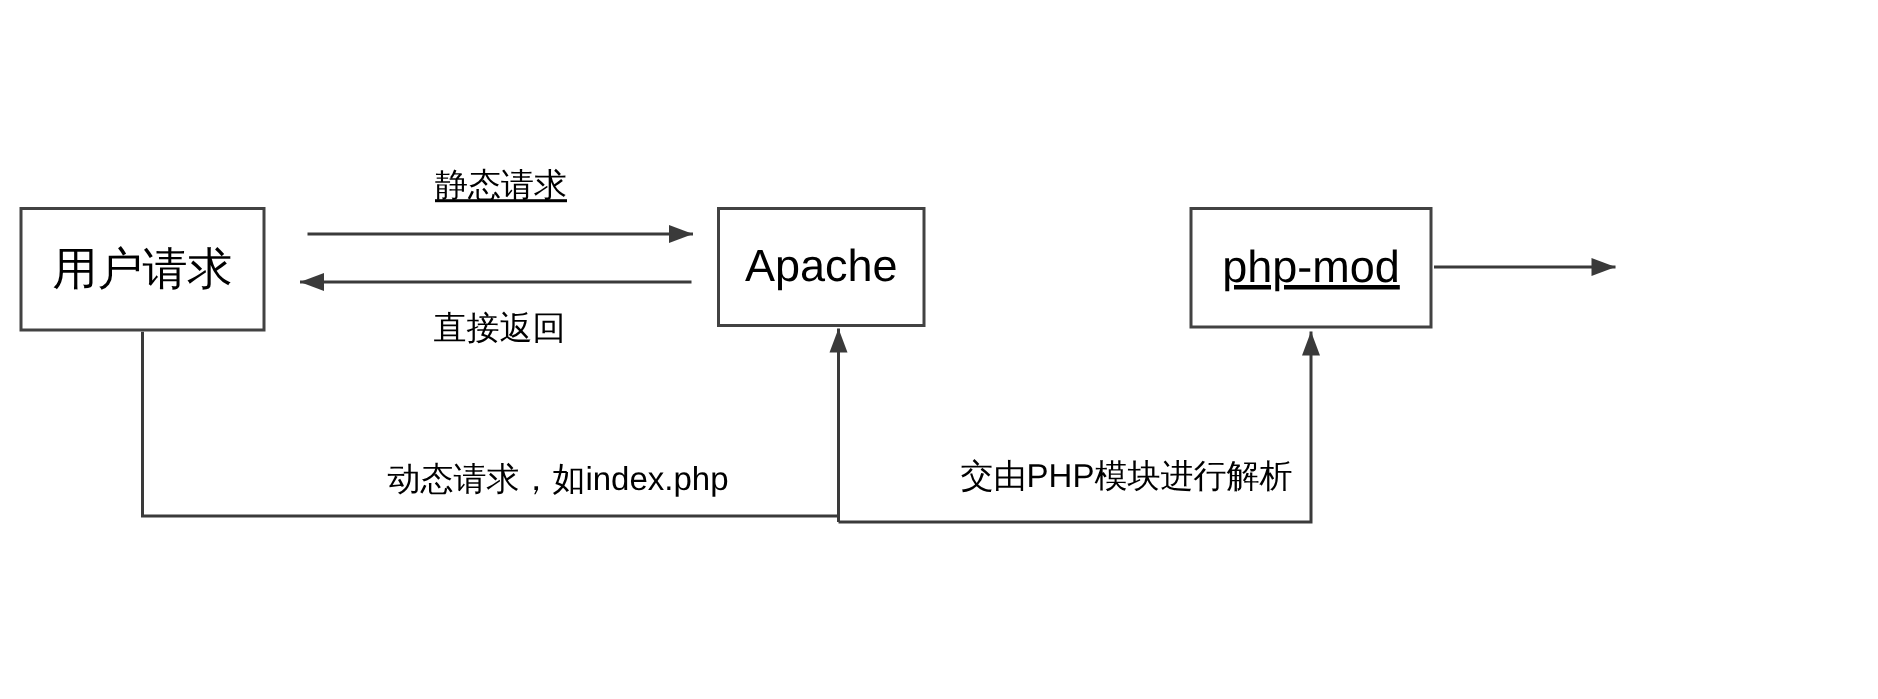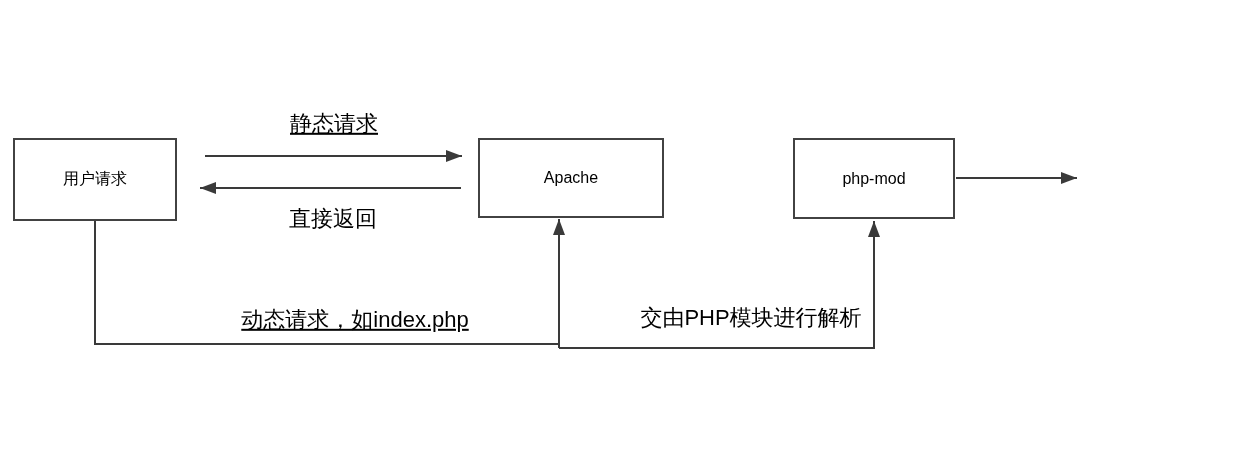--- a/index.html
+++ b/index.html
@@ -35,40 +35,40 @@
     fill: var(--line);
     stroke: none;
   }
   .node {
     position: absolute;
     border: 2px solid var(--box-border);
     background: var(--background);
     display: flex;
     align-items: center;
     justify-content: center;
-    font-size: 16px;
+    font-size: 30px;
     color: var(--text);
     white-space: nowrap;
   }
   .node-user-request { left: 13px;   top: 138px; width: 164px; height: 83px; }
-  .node-apache       { left: 478px;  top: 138px; width: 186px; height: 80px; }
-  .node-php-mod      { left: 793px;  top: 138px; width: 162px; height: 81px; }
+  .node-apache       { left: 478px;  top: 138px; width: 139px; height: 80px; }
+  .node-php-mod      { left: 793px;  top: 138px; width: 162px; height: 81px; text-decoration: underline; }
   .node-database     { left: 1079px; top: 138px; width: 163px; height: 81px; }
   .edge-label {
     position: absolute;
     transform: translate(-50%, -50%);
     font-size: 22px;
     color: var(--text);
     white-space: nowrap;
     background: var(--background);
     line-height: 1.2;
   }
   .label-static  { left: 334px; top: 124px; text-decoration: underline; }
   .label-return  { left: 333px; top: 219px; text-align: right; }
-  .label-dynamic { left: 355px; top: 320px; text-decoration: underline; }
+  .label-dynamic { left: 372px; top: 320px; }
   .label-parse   { left: 717px; top: 318px; margin-left: 34px; }
 </style>
 </head>
 <body>
 
 <div class="stage">
 
   <svg class="edges" viewBox="0 0 1252 466" xmlns="http://www.w3.org/2000/svg" aria-hidden="true">
     <defs>
       <marker id="arrow" markerUnits="userSpaceOnUse" markerWidth="18" markerHeight="14" refX="17" refY="7" orient="auto">

